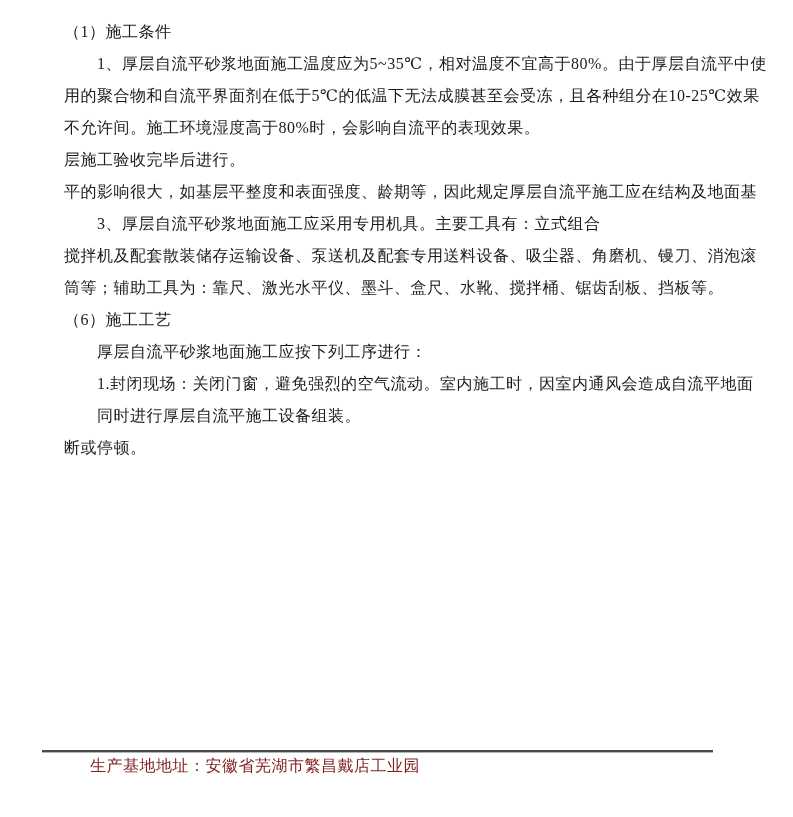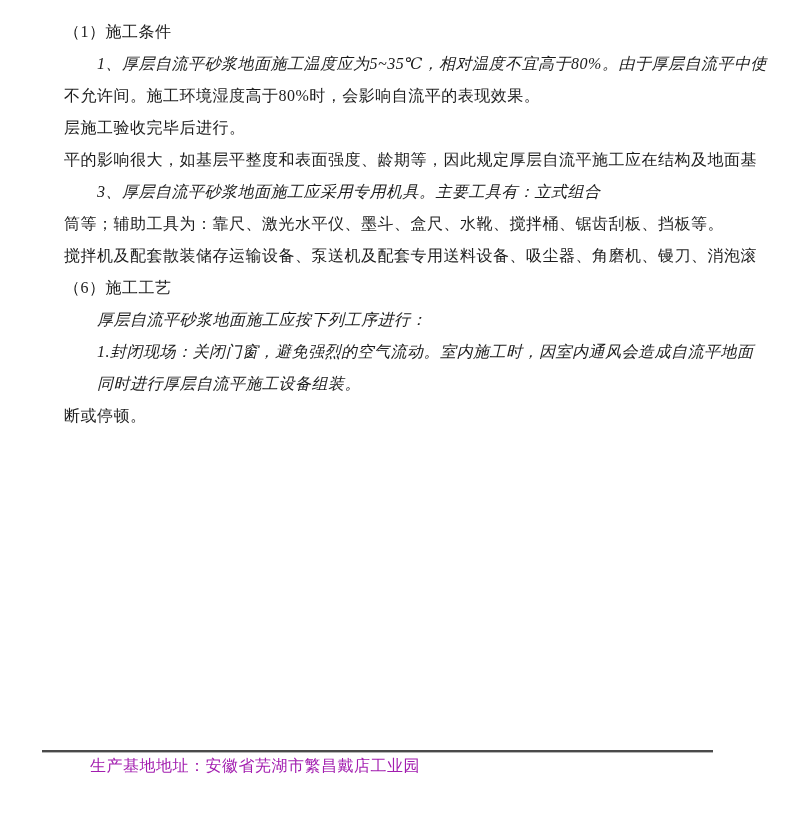--- a/index.html
+++ b/index.html
@@ -24,55 +24,55 @@
     font-size: 16px;
     line-height: 32px;
   }
   .line {
     white-space: nowrap;
     height: 32px;
     letter-spacing: 0.5px;
   }
   .indent {
     text-indent: 33px;
-    font-style: italic;
   }
   .footer-rule {
     position: absolute;
     left: 42px;
     top: 750px;
     width: 671px;
     height: 2px;
     background: #4a4a4a;
     border-bottom: 1px solid #b5b5b5;
   }
   .footer-text {
     position: absolute;
     left: 90px;
     top: 756px;
     font-size: 16px;
     line-height: 20px;
     letter-spacing: 0.5px;
-    color: #a21caf;
+    color: #7f1d1d;
     white-space: nowrap;
   }
 </style>
 </head>
 <body>
 
 <div class="page">
   <div class="doc">
     <div class="line">（1）施工条件</div>
     <div class="line indent">1、厚层自流平砂浆地面施工温度应为5~35℃，相对温度不宜高于80%。由于厚层自流平中使</div>
+    <div class="line">用的聚合物和自流平界面剂在低于5℃的低温下无法成膜甚至会受冻，且各种组分在10-25℃效果</div>
     <div class="line">不允许间。施工环境湿度高于80%时，会影响自流平的表现效果。</div>
     <div class="line">层施工验收完毕后进行。</div>
     <div class="line">平的影响很大，如基层平整度和表面强度、龄期等，因此规定厚层自流平施工应在结构及地面基</div>
     <div class="line indent">3、厚层自流平砂浆地面施工应采用专用机具。主要工具有：立式组合</div>
+    <div class="line">搅拌机及配套散装储存运输设备、泵送机及配套专用送料设备、吸尘器、角磨机、镘刀、消泡滚</div>
     <div class="line">筒等；辅助工具为：靠尺、激光水平仪、墨斗、盒尺、水靴、搅拌桶、锯齿刮板、挡板等。</div>
-    <div class="line">搅拌机及配套散装储存运输设备、泵送机及配套专用送料设备、吸尘器、角磨机、镘刀、消泡滚</div>
     <div class="line">（6）施工工艺</div>
     <div class="line indent">厚层自流平砂浆地面施工应按下列工序进行：</div>
     <div class="line indent">1.封闭现场：关闭门窗，避免强烈的空气流动。室内施工时，因室内通风会造成自流平地面</div>
     <div class="line indent">同时进行厚层自流平施工设备组装。</div>
     <div class="line">断或停顿。</div>
   </div>
 
   <div class="footer-rule"></div>
   <div class="footer-text">生产基地地址：安徽省芜湖市繁昌戴店工业园</div>
 </div>

